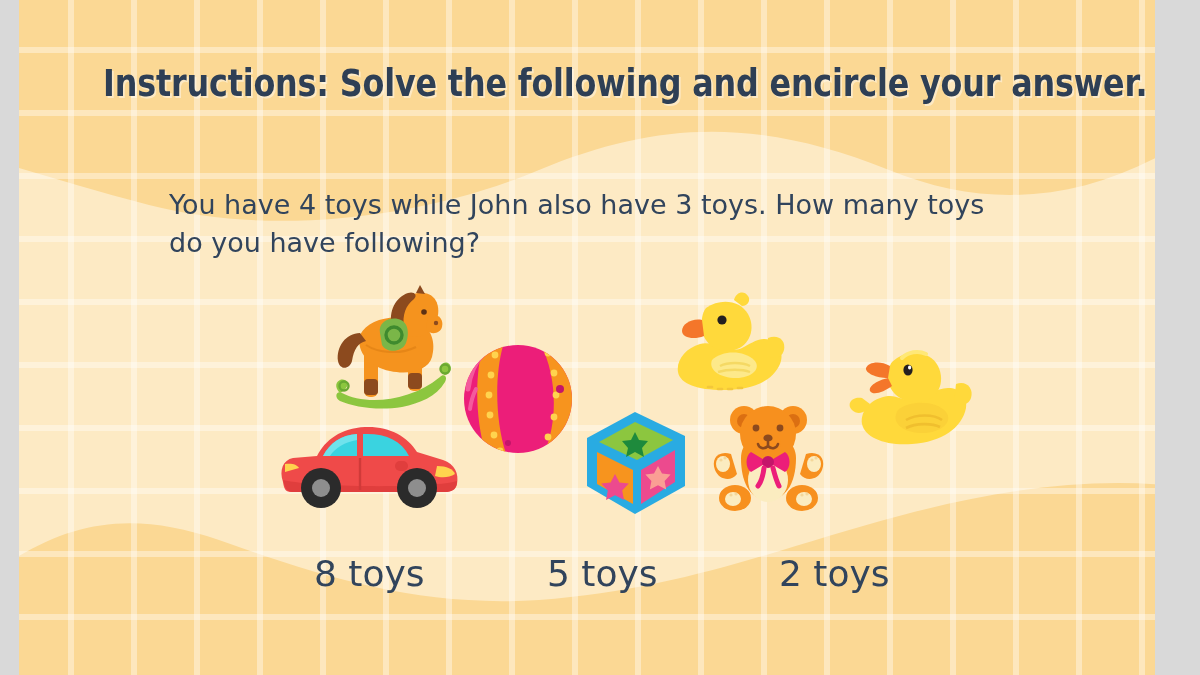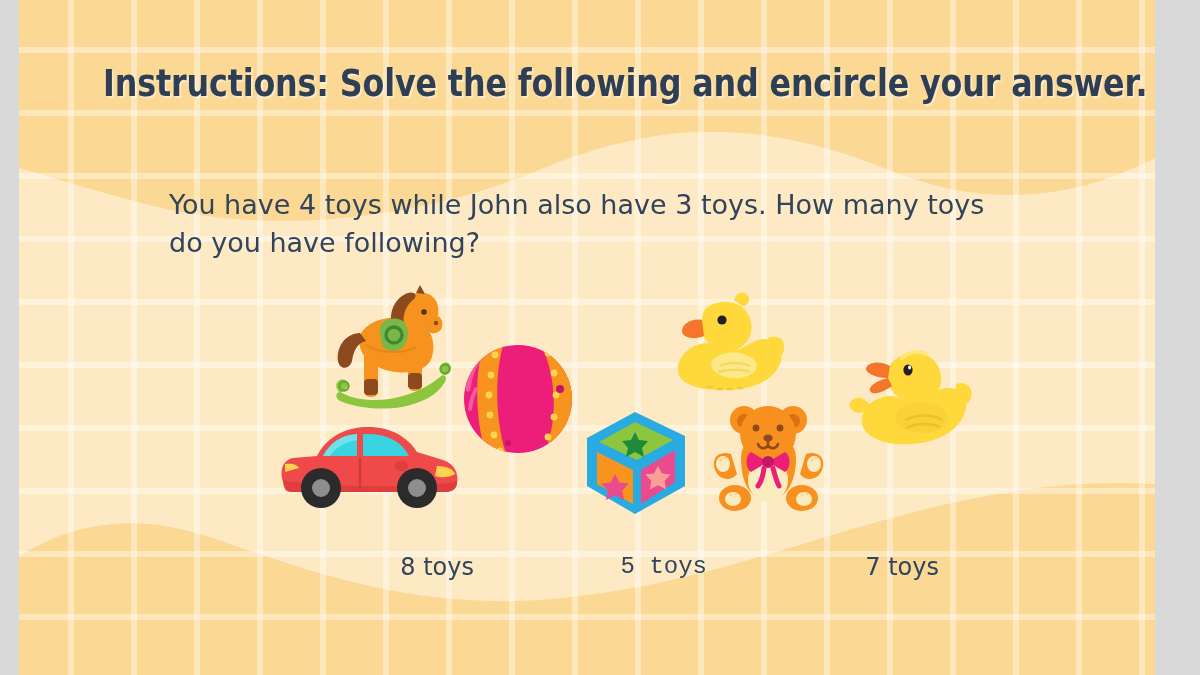--- a/index.html
+++ b/index.html
@@ -72,27 +72,27 @@
     font-size: 27px;
     line-height: 38px;
     color: #31445c;
   }
 
   
   .answer {
     position: absolute;
     top: 553px;
     font-family: "DejaVu Sans", sans-serif;
-    font-size: 24px;
+    font-size: 36px;
     color: #31445c;
-    text-align: right;
+    text-align: left;
     width: 160px;
   }
   #ans-0 { left: 295px; }
-  #ans-1 { left: 528px; font-family: Liberation Mono, monospace; }
+  #ans-1 { left: 528px; }
   #ans-2 { left: 760px; }
 
   
   .toy {
     position: absolute;
   }
   .toy svg { display: block; overflow: visible; }
 </style>
 </head>
 <body>
@@ -351,15 +351,15 @@
       <path d="M52,70 C64,60 90,60 100,72 C108,82 94,94 74,93 C56,92 44,82 52,70 Z" fill="#fbd138"></path>
       <path d="M60,80 C70,74 88,74 96,80" stroke="#f0bf2e" stroke-width="2.6" fill="none"></path>
       <path d="M60,88 C70,83 86,83 94,87" stroke="#f0bf2e" stroke-width="2.6" fill="none"></path>
 
       <path d="M56,18 C62,12 72,10 80,14" stroke="#ffe877" stroke-width="4" fill="none" stroke-linecap="round"></path>
     </svg>
   </div>
 
   <div class="answer" id="ans-0">8 toys</div>
   <div class="answer" id="ans-1">5 toys</div>
-  <div class="answer" id="ans-2">7 toys</div>
+  <div class="answer" id="ans-2">2 toys</div>
 
 </div>
 
 </body></html>

